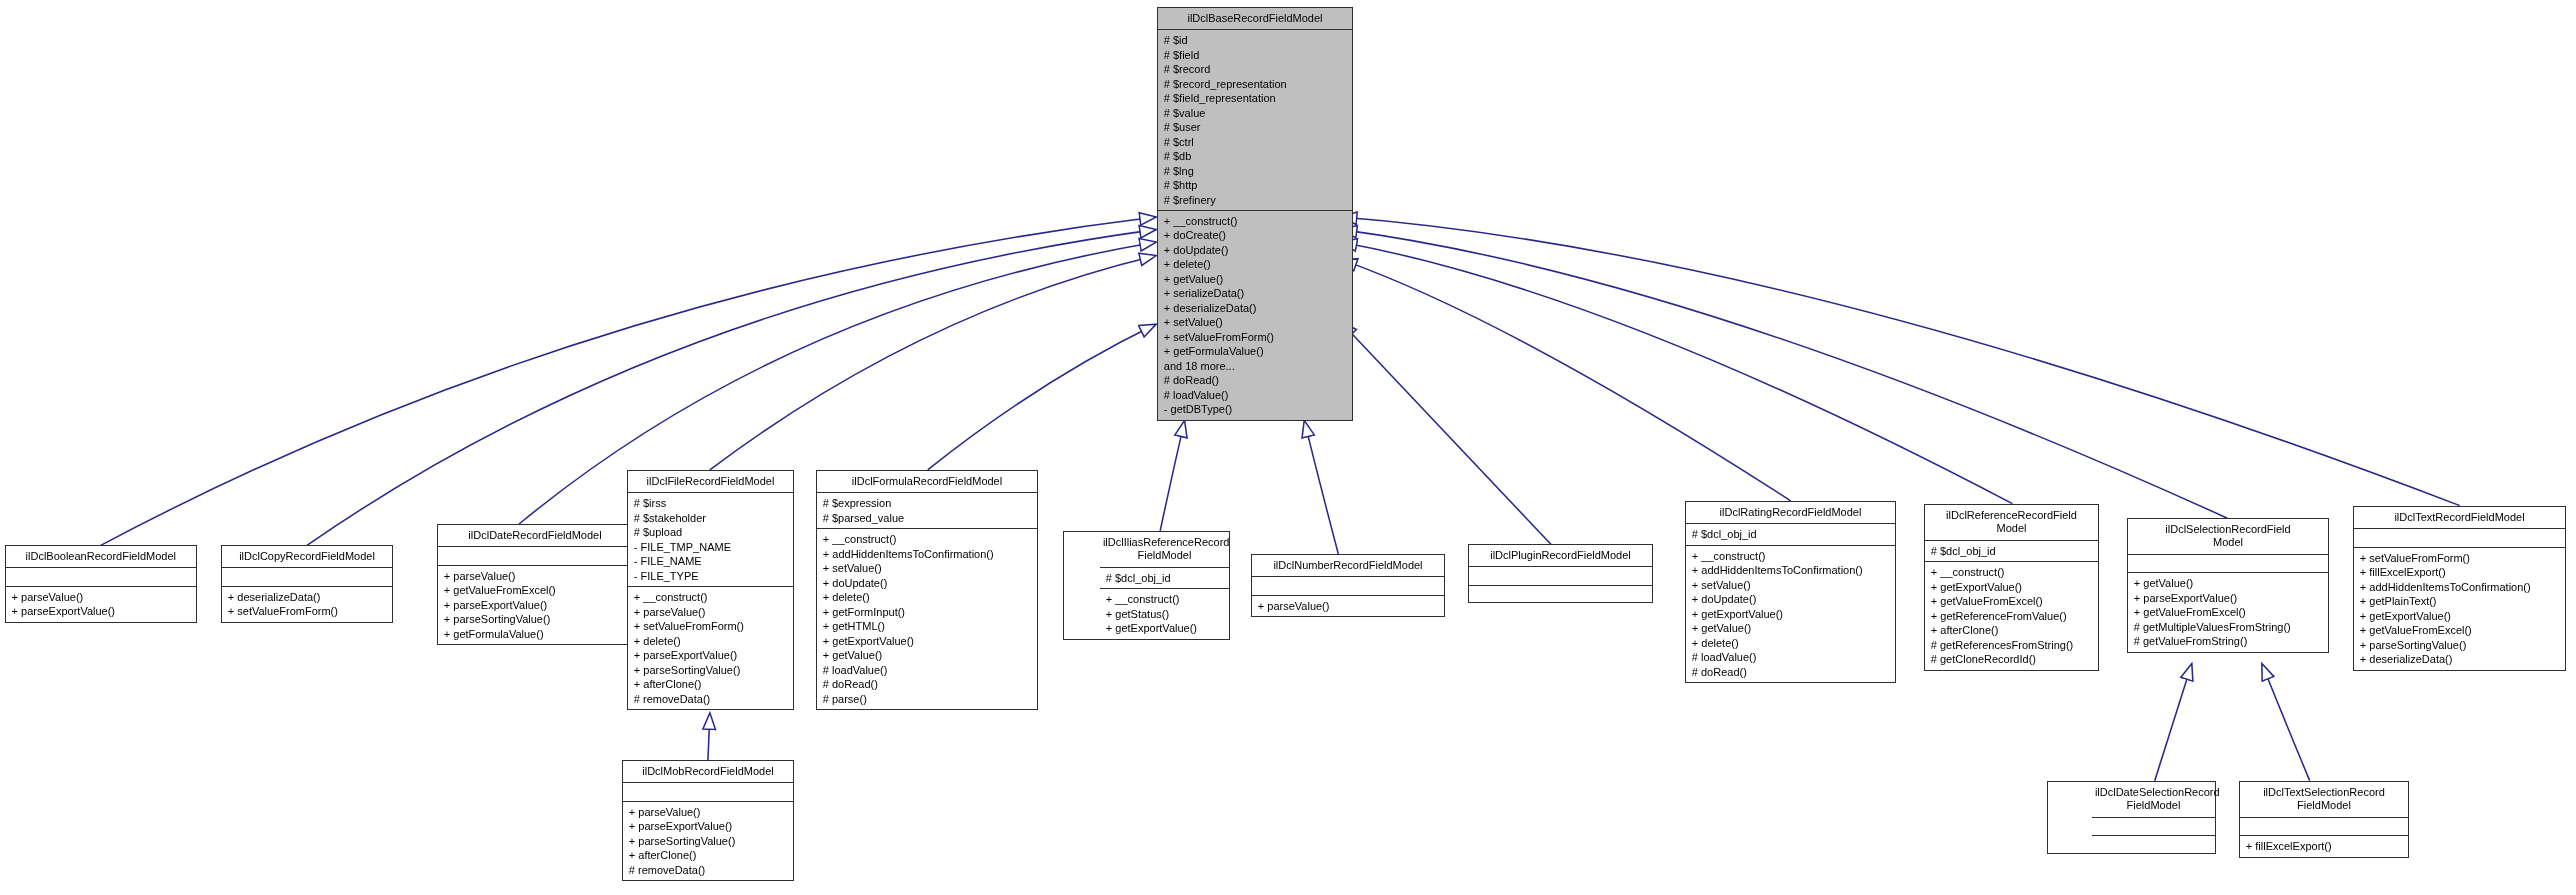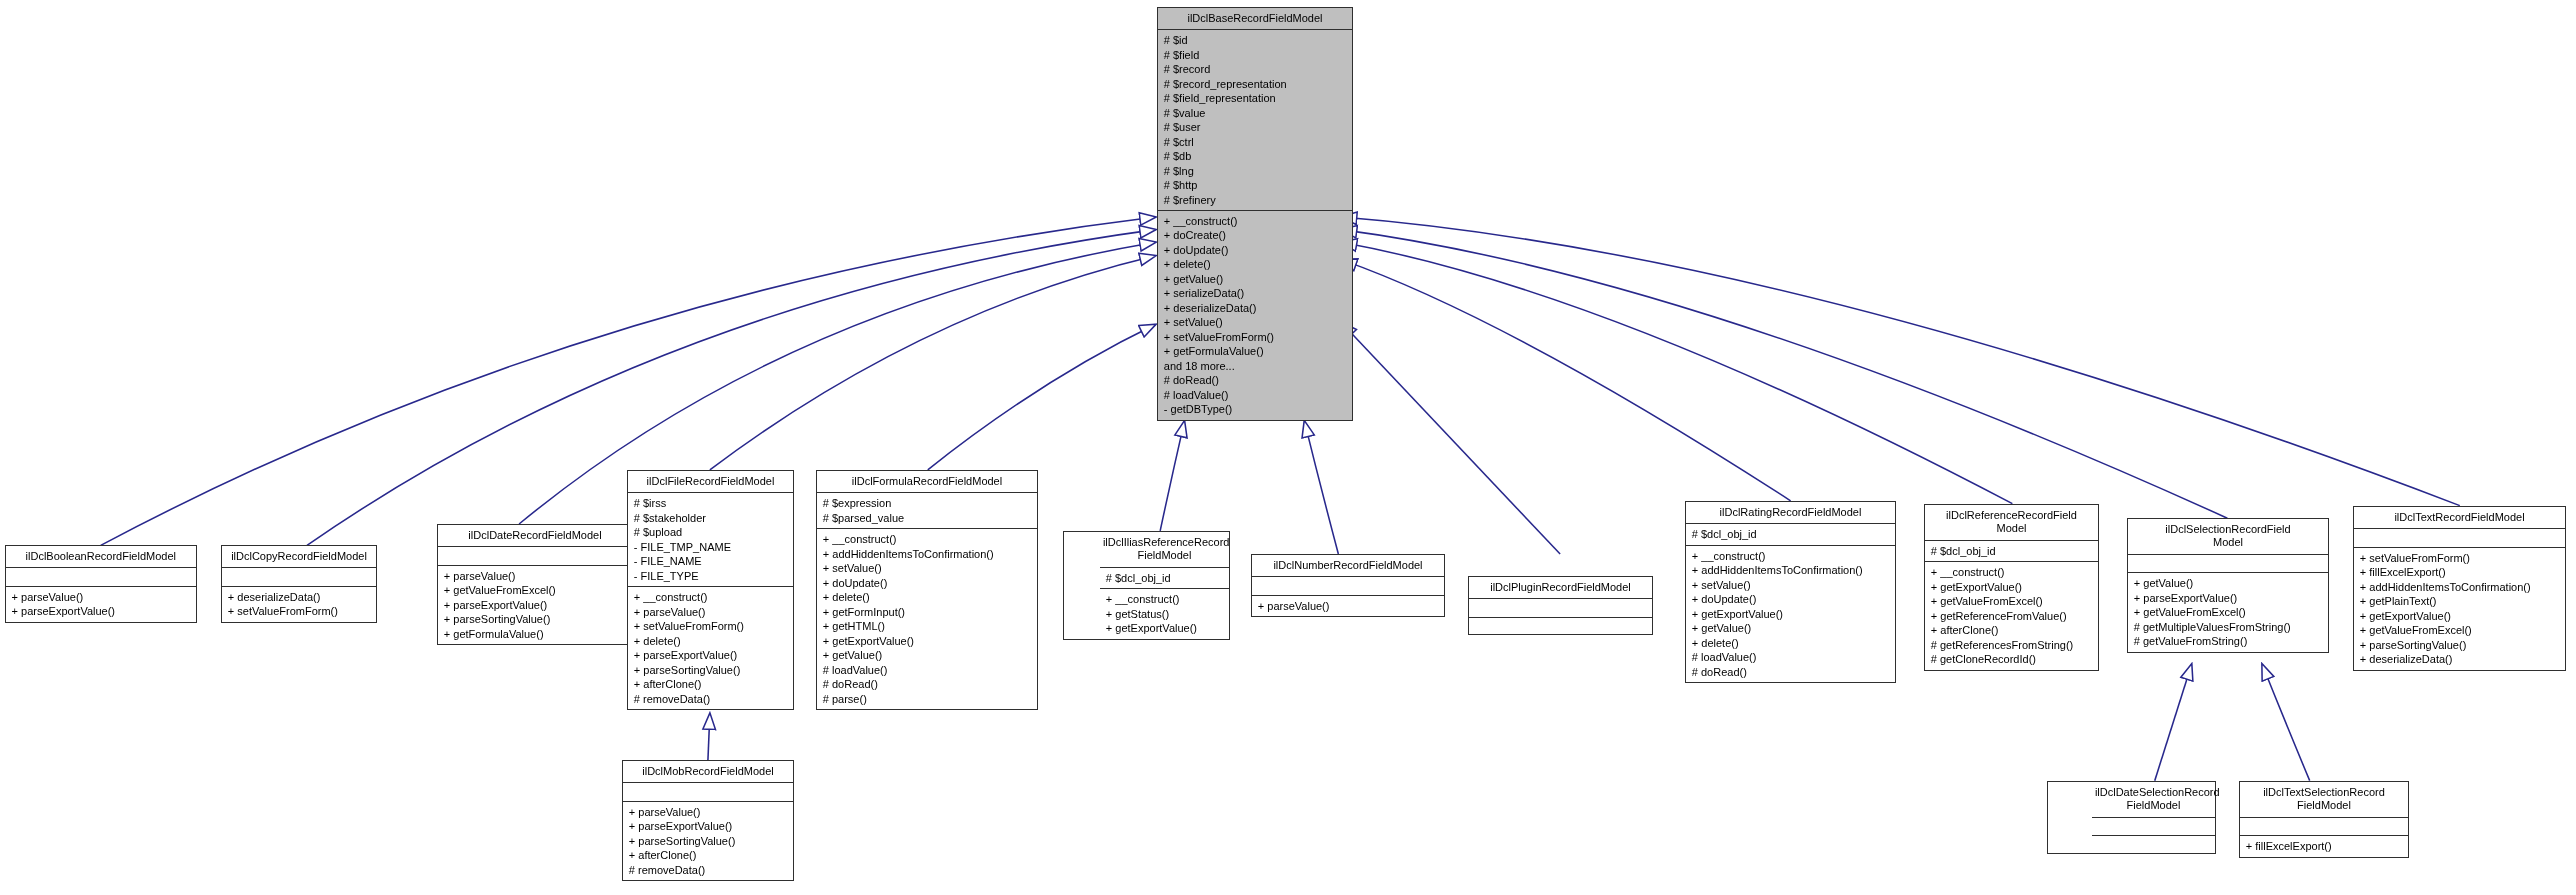--- a/index.html
+++ b/index.html
@@ -89,21 +89,21 @@
       <div class="uml" style="left: 4.8px; top: 545px; width: 192px;">
         <div class="title">
           <div class="row">ilDclBooleanRecordFieldModel</div>
         </div>
         <div class="sec attrs"></div>
         <div class="sec methods">
           <div class="row">+ parseValue()</div>
           <div class="row">+ parseExportValue()</div>
         </div>
       </div>
-      <div class="uml" style="left: 221px; top: 545px; width: 156px;">
+      <div class="uml" style="left: 221px; top: 545px; width: 172px;">
         <div class="title">
           <div class="row">ilDclCopyRecordFieldModel</div>
         </div>
         <div class="sec attrs"></div>
         <div class="sec methods">
           <div class="row">+ deserializeData()</div>
           <div class="row">+ setValueFromForm()</div>
         </div>
       </div>
       <div class="uml" style="left: 437px; top: 524px; width: 196px;">
@@ -181,21 +181,21 @@
       </div>
       <div class="uml" style="left: 1251px; top: 554px; width: 194px;">
         <div class="title">
           <div class="row">ilDclNumberRecordFieldModel</div>
         </div>
         <div class="sec attrs"></div>
         <div class="sec methods">
           <div class="row">+ parseValue()</div>
         </div>
       </div>
-      <div class="uml" style="left: 1468px; top: 576px; width: 185px;">
+      <div class="uml" style="left: 1468px; top: 544px; width: 185px;">
         <div class="title">
           <div class="row">ilDclPluginRecordFieldModel</div>
         </div>
         <div class="sec attrs"></div>
         <div class="sec methods"></div>
       </div>
       <div class="uml" style="left: 1685px; top: 501px; width: 211px;">
         <div class="title">
           <div class="row">ilDclRatingRecordFieldModel</div>
         </div>

